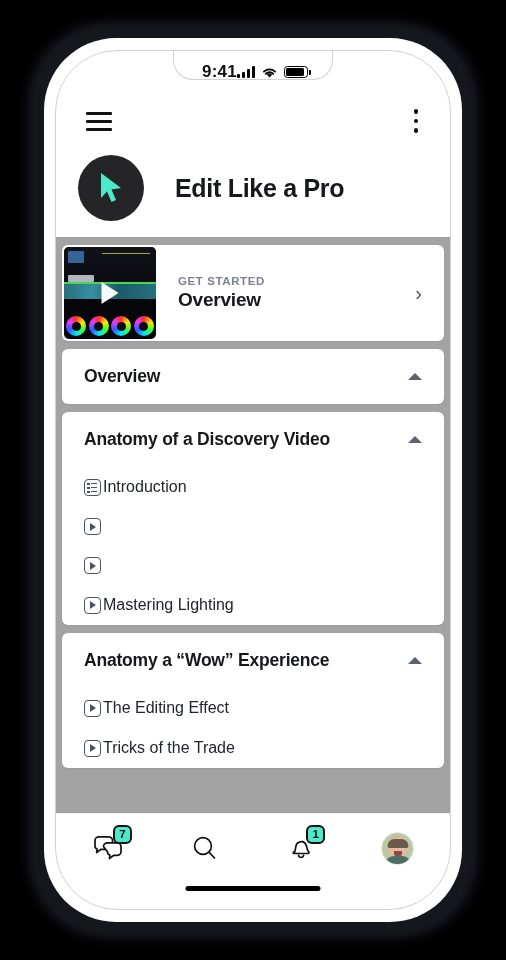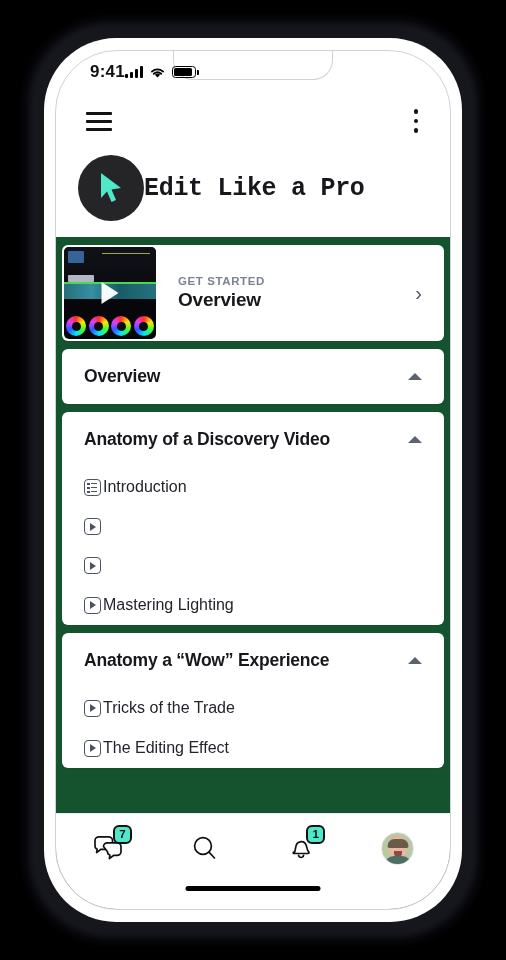--- a/index.html
+++ b/index.html
@@ -39,21 +39,21 @@
     position:absolute; left:50%; top:-1px; transform:translateX(-50%);
     width:160px; height:30px; background:#fff;
     border:1px solid #cfd2d8; border-top:none;
     border-bottom-left-radius:20px; border-bottom-right-radius:20px;
     z-index:30;
   }
 
   
   .statusbar{
     position:relative; height:42px; display:flex; align-items:center;
-    justify-content:flex-start; padding:0 30px 0 34px; z-index:31;
+    justify-content:center; padding:0 30px 0 34px; z-index:31;
   }
   .clock{ font-size:17px; font-weight:700; color:#111; letter-spacing:.2px; }
   .status-icons{ display:flex; align-items:center; gap:6px; }
   .bars{ display:flex; align-items:flex-end; gap:2px; height:12px; }
   .bars i{ display:block; width:3px; background:#000; border-radius:1px; }
   .bars i:nth-child(1){height:4px}
   .bars i:nth-child(2){height:6px}
   .bars i:nth-child(3){height:9px}
   .bars i:nth-child(4){height:12px}
   .batt{ width:24px; height:12px; border:1.6px solid #000; border-radius:3.5px; position:relative; }
@@ -61,21 +61,21 @@
   .batt i{ position:absolute; left:1.4px; top:1.4px; bottom:1.4px; width:18px; background:#000; border-radius:1.5px; }
 
   
   .appbar{ height:56px; display:flex; align-items:center; justify-content:space-between; padding:0 30px 0 30px; }
   .hamburger{ width:26px; display:flex; flex-direction:column; gap:5px; cursor:pointer; }
   .hamburger span{ display:block; height:3px; background:#111; border-radius:1px; }
   .kebab{ width:6px; display:flex; flex-direction:column; gap:5px; align-items:center; cursor:pointer; padding:4px; }
   .kebab span{ width:4.5px; height:4.5px; border-radius:50%; background:#111; display:block; }
 
   
-  .brand{ display:flex; align-items:center; gap:0; padding:6px 0 10px 22px;font-family:Liberation Mono, monospace; }
+  .brand{ display:flex; align-items:center; gap:31px; padding:6px 0 10px 22px; }
   .brand-logo{
     width:66px; height:66px; border-radius:50%;
     background:#252528; display:flex; align-items:center; justify-content:center;
     flex:0 0 auto;
   }
   .brand-title{ font-size:25px; font-weight:700; color:#17181c; letter-spacing:-.3px; white-space:nowrap; }
 
   
   .tabs{
     display:flex; align-items:flex-end; gap:26px;
@@ -83,21 +83,21 @@
     white-space:nowrap; overflow:hidden;
   }
   .tab{ font-size:14.5px; color:#636a78; padding-bottom:10px; position:relative; cursor:pointer; }
   .tab.active{ color:#14161b; font-weight:700; }
   .tab.active::after{
     content:""; position:absolute; left:0; right:0; bottom:-1px;
     height:3.5px; background:#f2555d; border-radius:2px;
   }
 
   
-  .content{ position:absolute; left:0; right:0; top:186px; bottom:0; background:#14532d; overflow:hidden; }
+  .content{ position:absolute; left:0; right:0; top:186px; bottom:0; background:#a3a3a3; overflow:hidden; }
 
   .video-card{
     display:flex; align-items:center; background:#fff;
     margin:8px 6px 0 6px; border-radius:6px;
     box-shadow:0 1px 2px rgba(20,22,30,.06);
     height:96px; overflow:hidden; cursor:pointer;
   }
   .thumb{
     position:relative; width:92px; height:92px; flex:0 0 auto; margin:2px;
     border-radius:5px; overflow:hidden; background:#07070b;
@@ -310,25 +310,25 @@
         </div>
       </div>
 
       <div class="section-card">
         <div class="section-head">
           <div class="section-title">Anatomy a “Wow” Experience</div>
           <div class="caret"></div>
         </div>
         <div class="row">
           <span class="ic play-ic"></span>
+          <span class="row-label">The Editing Effect</span>
+        </div>
+        <div class="row">
+          <span class="ic play-ic"></span>
           <span class="row-label">Tricks of the Trade</span>
-        </div>
-        <div class="row">
-          <span class="ic play-ic"></span>
-          <span class="row-label">The Editing Effect</span>
         </div>
       </div>
     </div>
 
     <div class="bottomnav">
       <div class="nav-items">
 
 
         <div class="nav-item">
           <svg width="32" height="28" viewBox="0 0 32 28">

